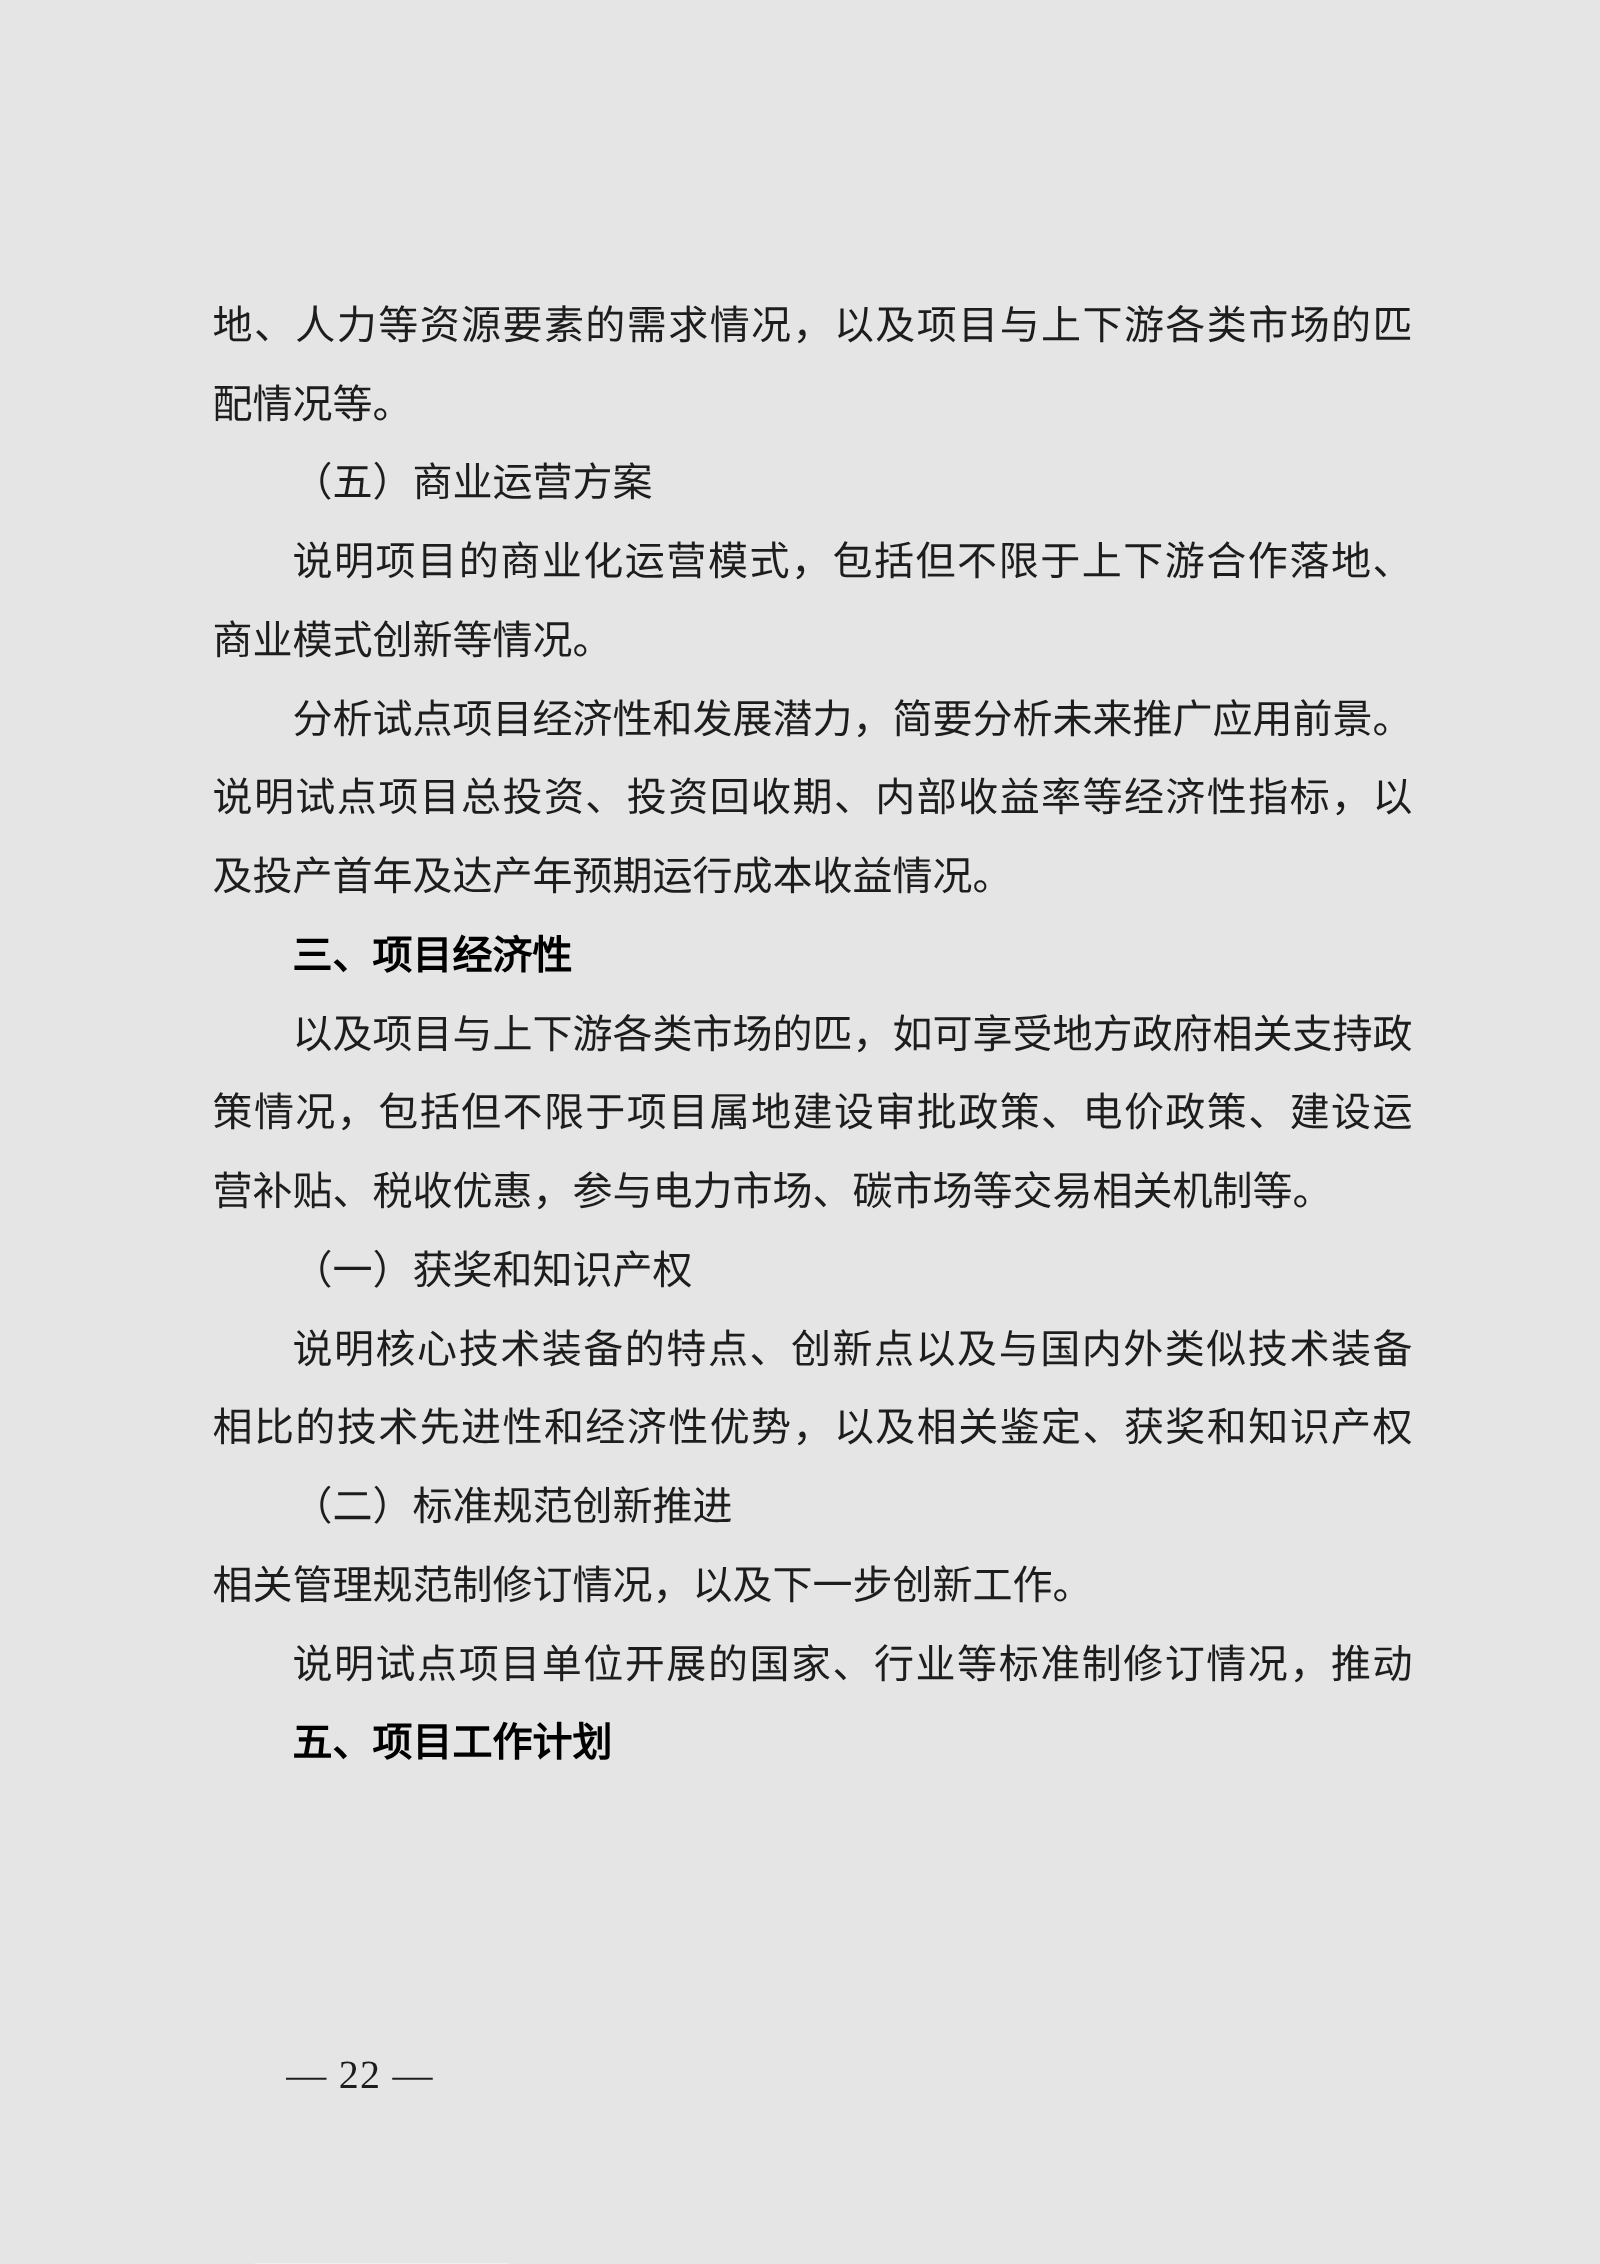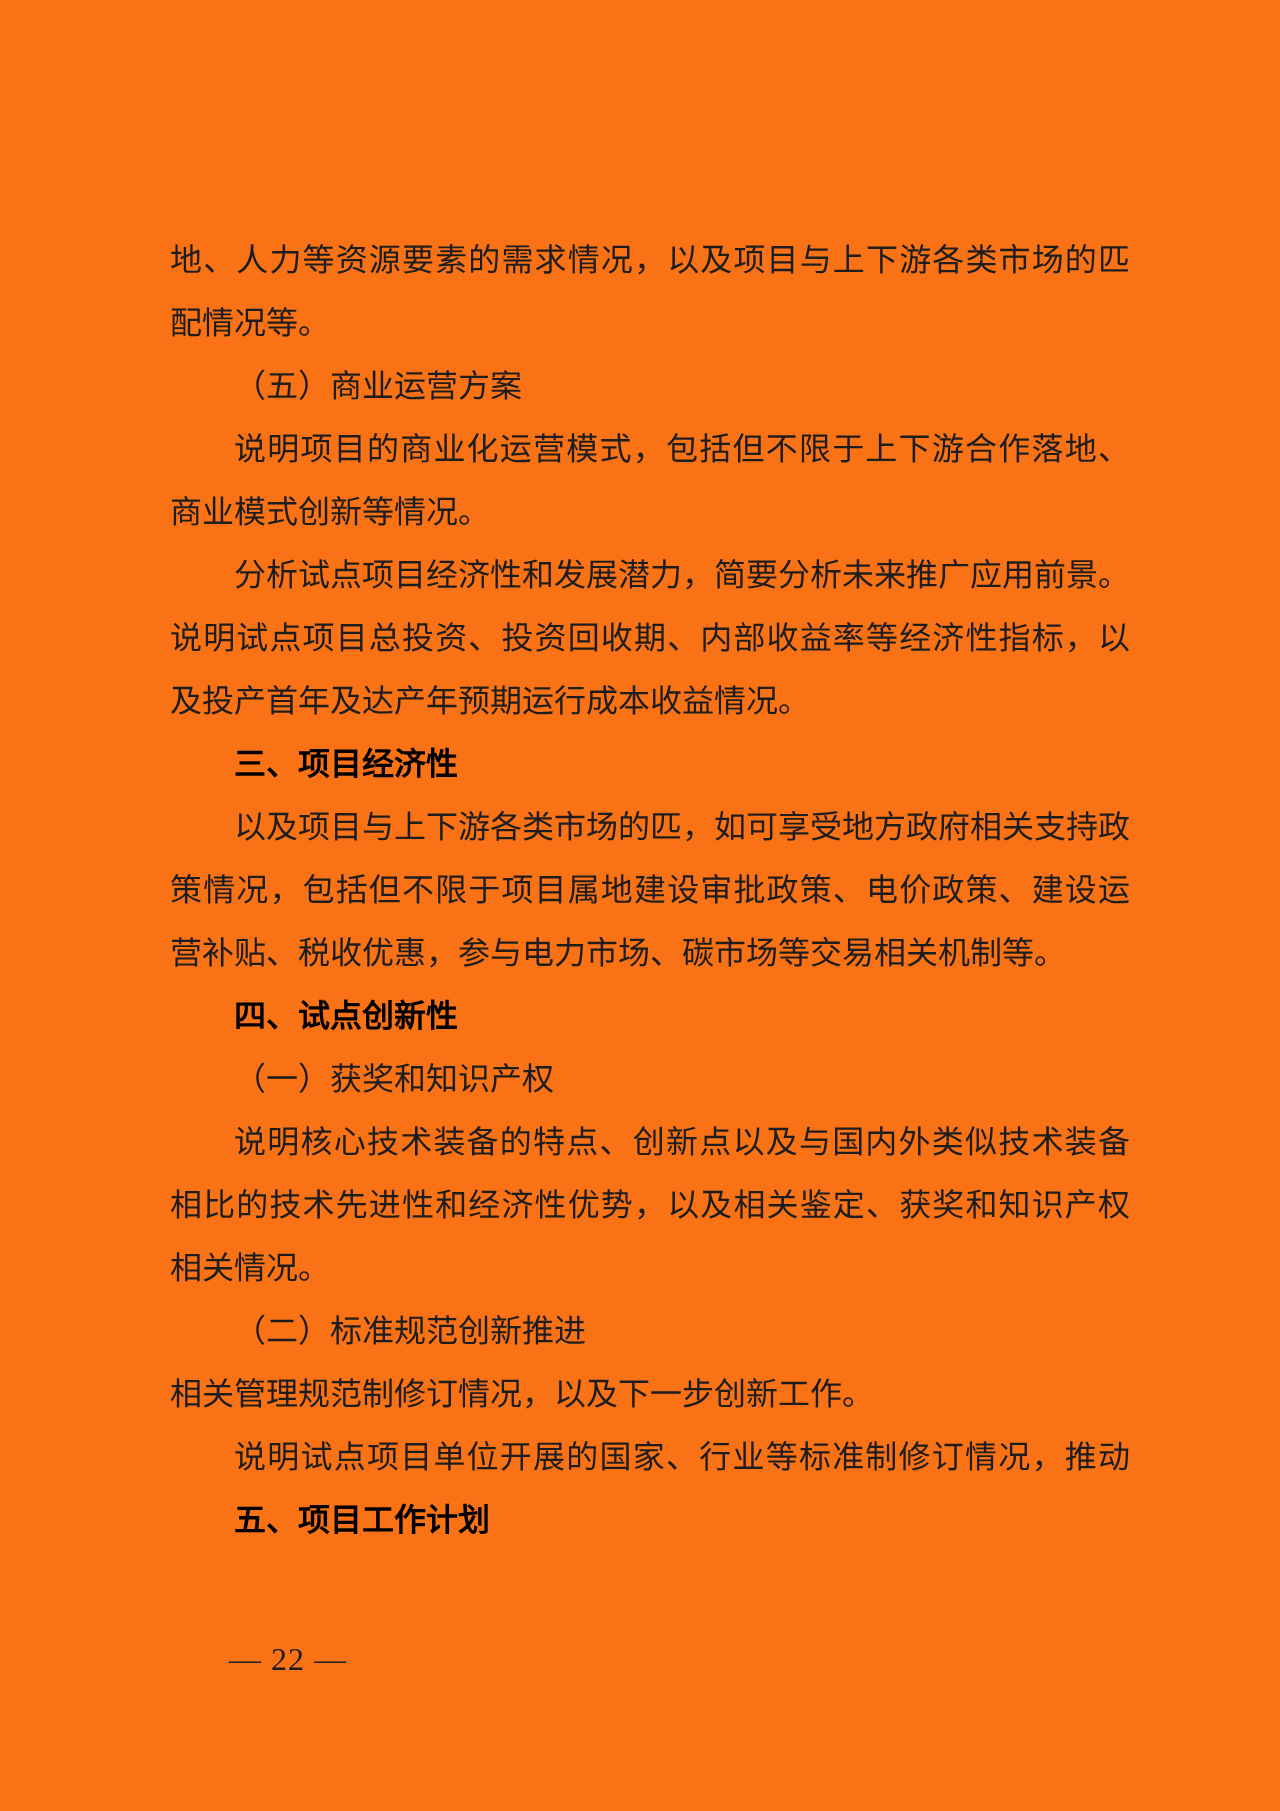--- a/index.html
+++ b/index.html
@@ -5,21 +5,21 @@
 <style>
   html, body {
     margin: 0;
     padding: 0;
     background: #ffffff;
   }
   .page {
     position: relative;
     width: 1280px;
     height: 1811px;
-    background: #f97316;
+    background: #e5e5e5;
     overflow: hidden;
     font-family: "Liberation Serif", "DejaVu Serif", serif;
   }
   .content {
     position: absolute;
     left: 170px;
     top: 229px;
     width: 960px;
     color: #1d1d1d;
     font-size: 32px;
@@ -86,30 +86,26 @@
         <div class="line final">及投产首年及达产年预期运行成本收益情况。</div>
       </div>
       <div class="block heading">
         <div class="line first final">三、项目经济性</div>
       </div>
       <div class="block paragraph">
         <div class="line first">以及项目与上下游各类市场的匹，如可享受地方政府相关支持政</div>
         <div class="line">策情况，包括但不限于项目属地建设审批政策、电价政策、建设运</div>
         <div class="line final">营补贴、税收优惠，参与电力市场、碳市场等交易相关机制等。</div>
       </div>
-      <div class="block heading">
-        <div class="line first final">四、试点创新性</div>
-      </div>
       <div class="block sub-heading">
         <div class="line first final">（一）获奖和知识产权</div>
       </div>
       <div class="block paragraph">
         <div class="line first">说明核心技术装备的特点、创新点以及与国内外类似技术装备</div>
         <div class="line">相比的技术先进性和经济性优势，以及相关鉴定、获奖和知识产权</div>
-        <div class="line final">相关情况。</div>
       </div>
       <div class="block sub-heading">
         <div class="line first final">（二）标准规范创新推进</div>
       </div>
       <div class="block paragraph">
         <div class="line final">相关管理规范制修订情况，以及下一步创新工作。</div>
         <div class="line first">说明试点项目单位开展的国家、行业等标准制修订情况，推动</div>
       </div>
       <div class="block heading">
         <div class="line first final">五、项目工作计划</div>

